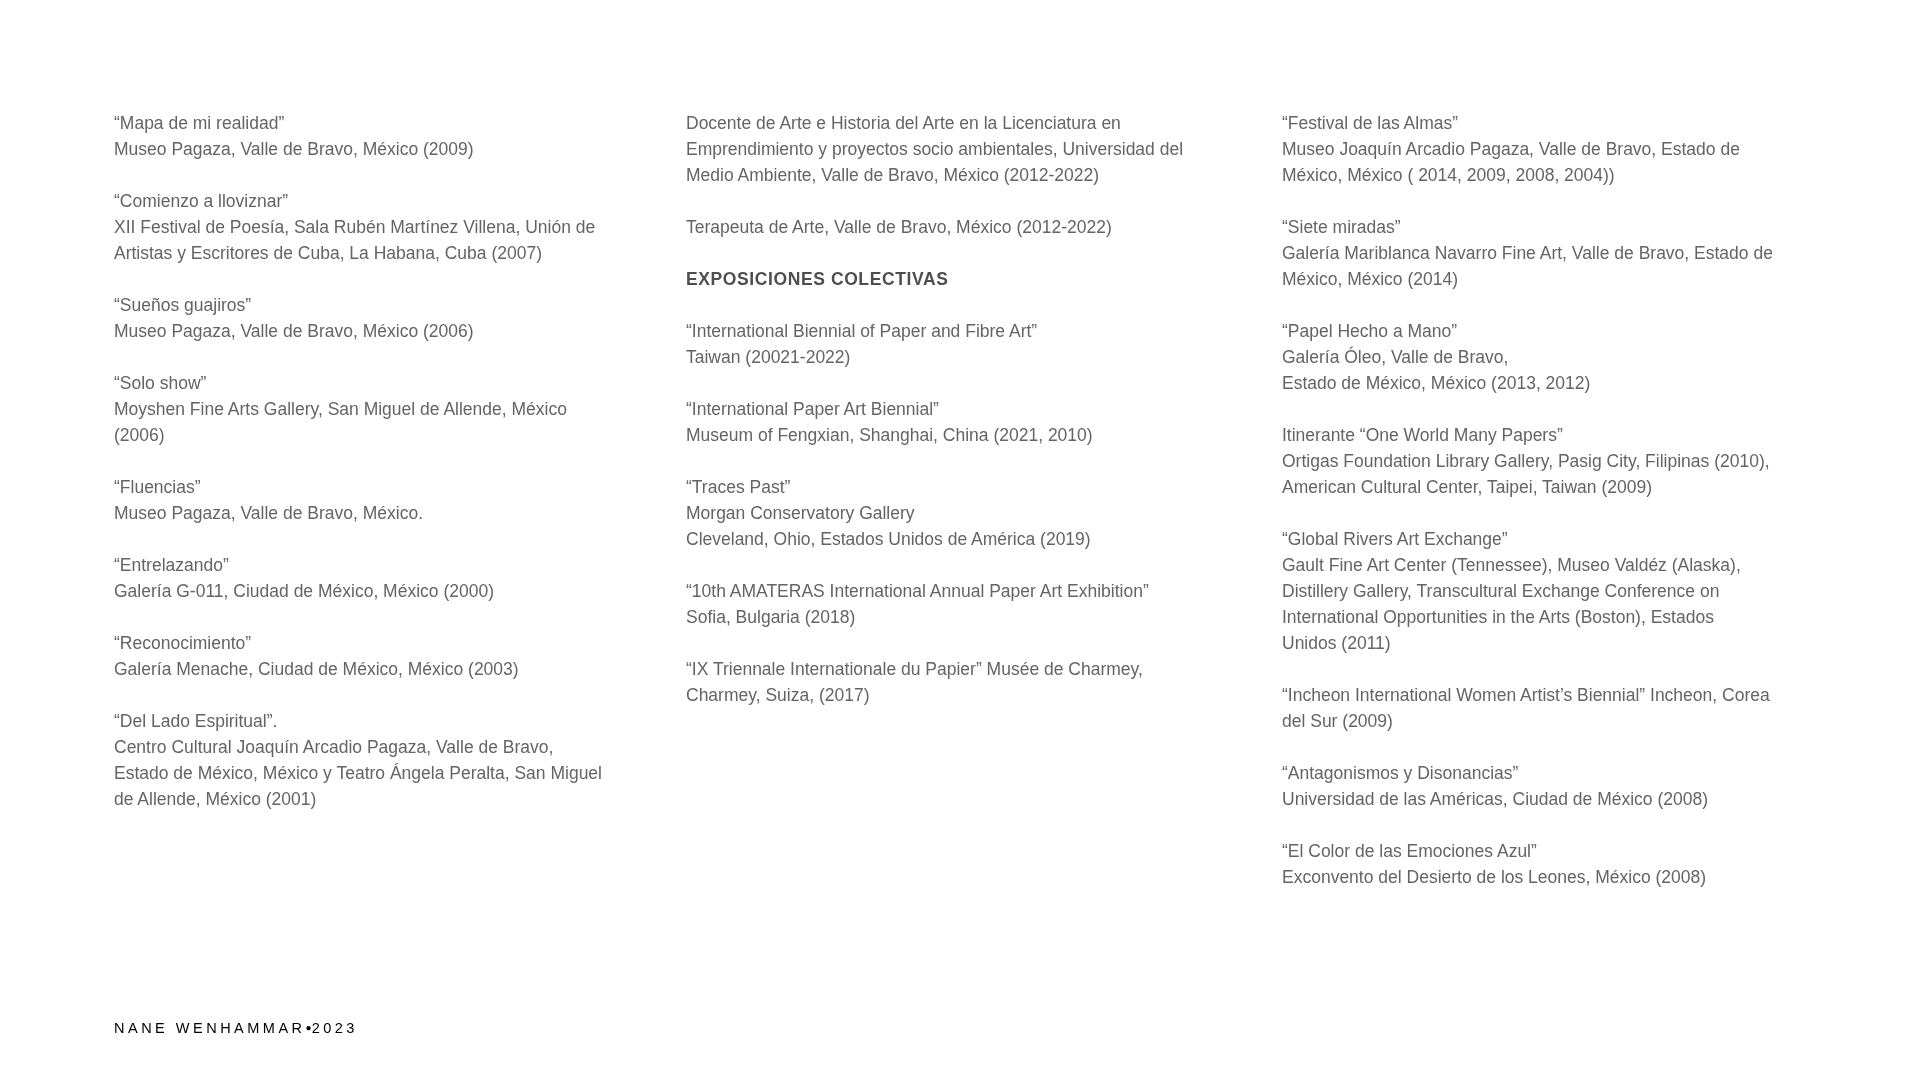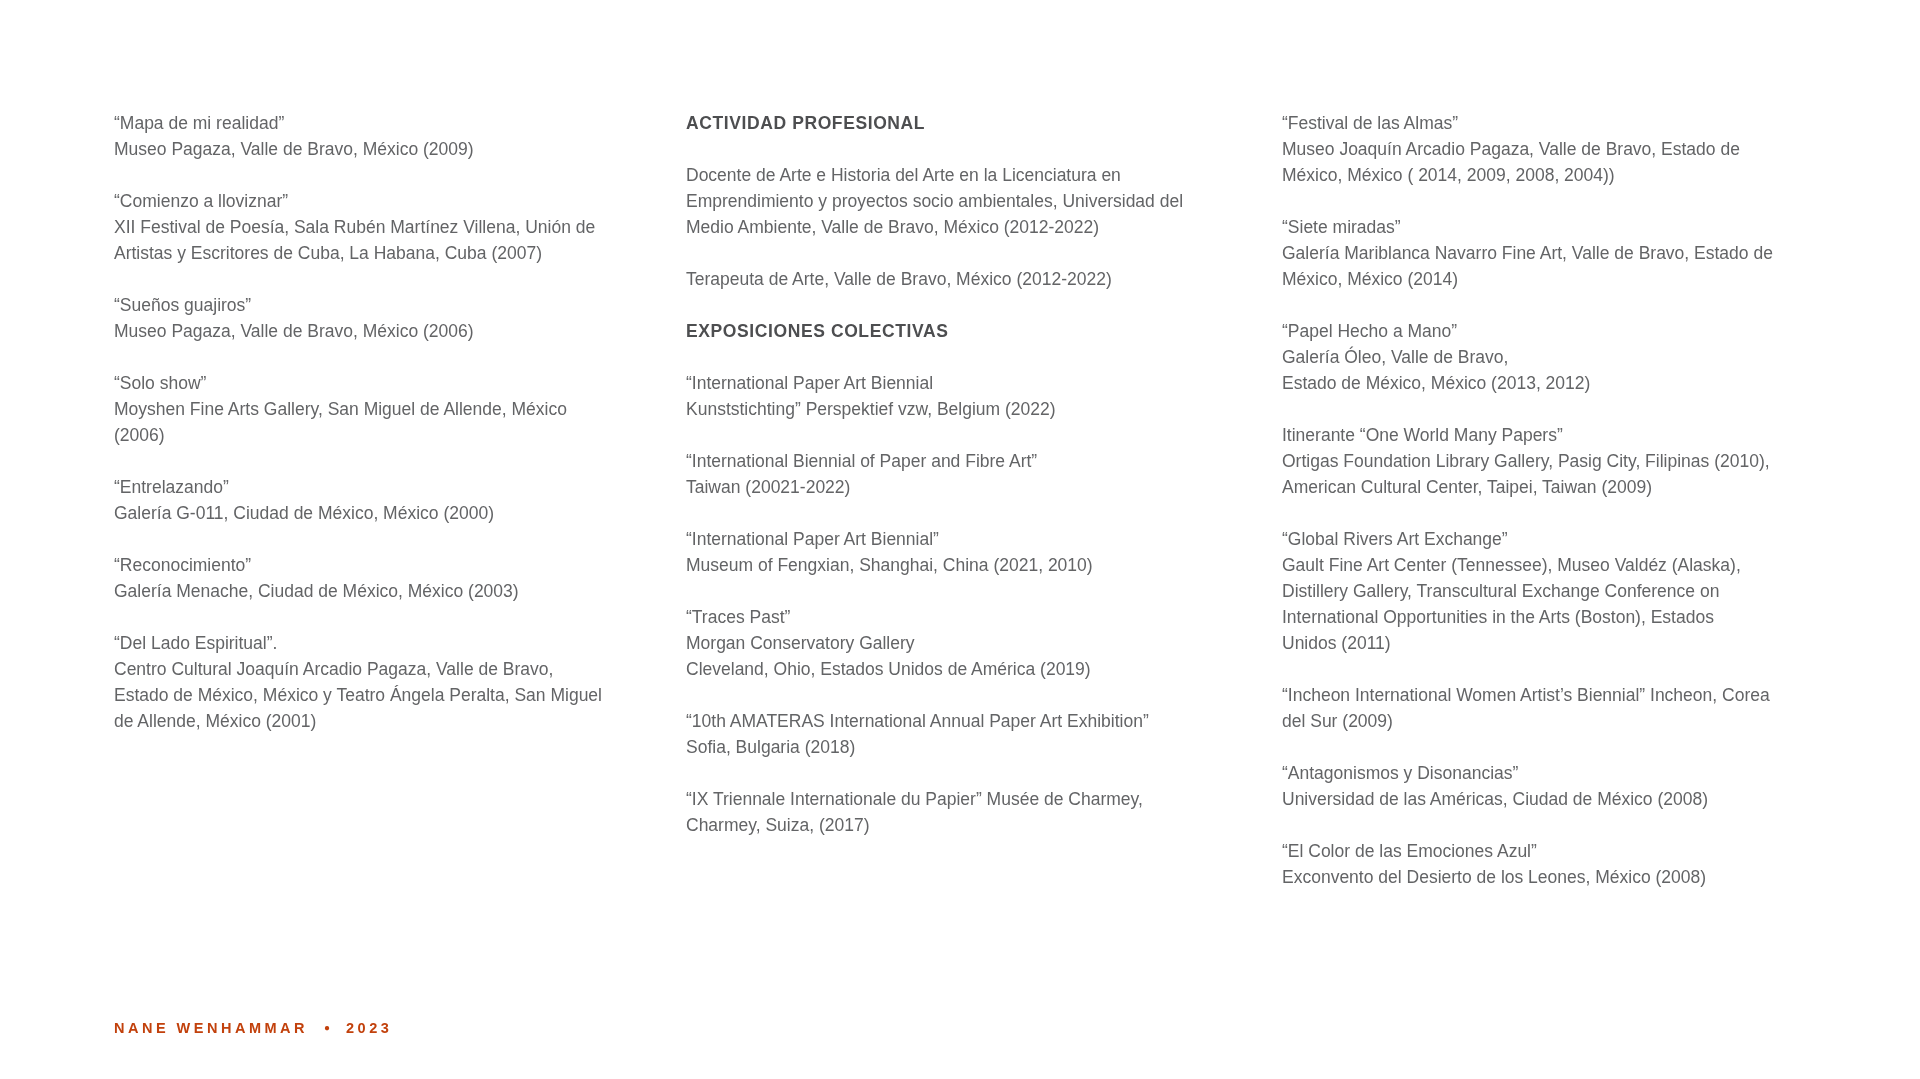--- a/index.html
+++ b/index.html
@@ -31,25 +31,25 @@
     font-weight: 700;
     letter-spacing: 0.6px;
     margin-bottom: 26px;
   }
   .footer {
     position: absolute;
     left: 114px;
     top: 1020px;
     display: flex;
     align-items: center;
-    gap: 16px;
+    gap: 0;
     font-size: 14.5px;
     letter-spacing: 3.5px;
-    color: #c2410c;
-    font-weight: 700;
+    color: #000000;
+    font-weight: 400;
   }
   .footer .bullet {
     font-size: 10px;
     letter-spacing: 0;
     line-height: 1;
   }
 </style>
 </head>
 <body>
 
@@ -59,42 +59,41 @@
     <p class="entry">“Mapa de mi realidad”
 Museo Pagaza, Valle de Bravo, México (2009)</p>
     <p class="entry">“Comienzo a lloviznar”
 XII Festival de Poesía, Sala Rubén Martínez Villena, Unión de
 Artistas y Escritores de Cuba, La Habana, Cuba (2007)</p>
     <p class="entry">“Sueños guajiros”
 Museo Pagaza, Valle de Bravo, México (2006)</p>
     <p class="entry">“Solo show”
 Moyshen Fine Arts Gallery, San Miguel de Allende, México
 (2006)</p>
+    <p class="entry">“Fluencias”
+Museo Pagaza, Valle de Bravo, México.</p>
     <p class="entry">“Entrelazando”
 Galería G-011, Ciudad de México, México (2000)</p>
     <p class="entry">“Reconocimiento”
 Galería Menache, Ciudad de México, México (2003)</p>
     <p class="entry">“Del Lado Espiritual”.
 Centro Cultural Joaquín Arcadio Pagaza, Valle de Bravo,
 Estado de México, México y Teatro Ángela Peralta, San Miguel
 de Allende, México (2001)</p>
   </div>
 
   <div class="col col-mid">
     <div>
-      <h2 class="heading">ACTIVIDAD PROFESIONAL</h2>
       <p class="entry">Docente de Arte e Historia del Arte en la Licenciatura en
 Emprendimiento y proyectos socio ambientales, Universidad del
 Medio Ambiente, Valle de Bravo, México (2012-2022)</p>
       <p class="entry">Terapeuta de Arte, Valle de Bravo, México (2012-2022)</p>
     </div>
     <div>
       <h2 class="heading">EXPOSICIONES COLECTIVAS</h2>
-      <p class="entry">“International Paper Art Biennial
-Kunststichting” Perspektief vzw, Belgium (2022)</p>
       <p class="entry">“International Biennial of Paper and Fibre Art”
 Taiwan (20021-2022)</p>
       <p class="entry">“International Paper Art Biennial”
 Museum of Fengxian, Shanghai, China (2021, 2010)</p>
       <p class="entry">“Traces Past”
 Morgan Conservatory Gallery
 Cleveland, Ohio, Estados Unidos de América (2019)</p>
       <p class="entry">“10th AMATERAS International Annual Paper Art Exhibition”
 Sofia, Bulgaria (2018)</p>
       <p class="entry">“IX Triennale Internationale du Papier” Musée de Charmey,

